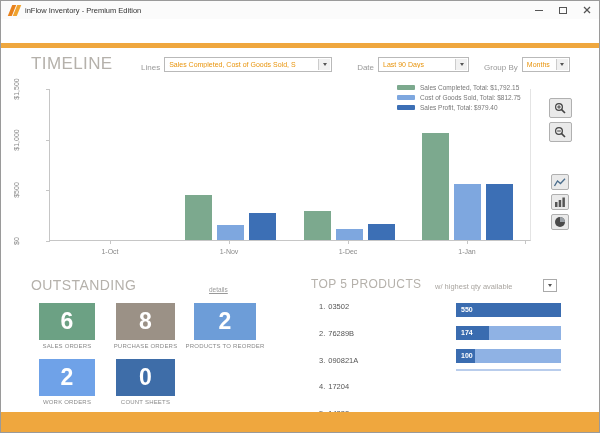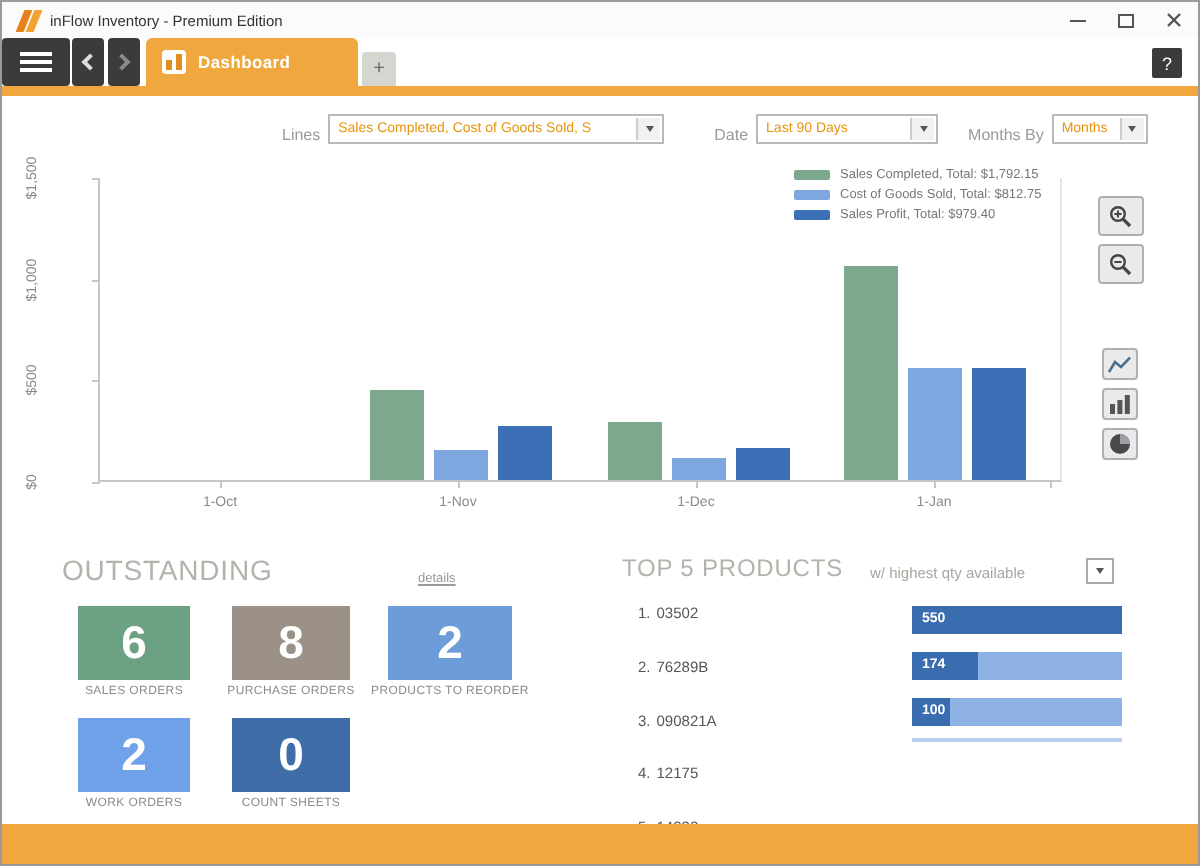--- a/index.html
+++ b/index.html
@@ -129,58 +129,42 @@
         </span>
       <span class="win-btn">
         <svg width="8" height="8" viewBox="0 0 8 8">
             <line x1="1" y1="1" x2="7" y2="7" stroke="#555" stroke-width="1.2"></line>
             <line x1="7" y1="1" x2="1" y2="7" stroke="#555" stroke-width="1.2"></line>
           </svg>
       </span>
     </div>
   </div>
 
-  <div class="tabstrip">
-    <div class="nav-dark hamburger">
-        <span class="hamb-line"></span>
-      </div>
-    <div class="nav-dark nav-back">
-        <span class="chev chev-left"></span>
-      </div>
-    <div class="nav-dark nav-fwd">
-        <span class="chev chev-right"></span>
-      </div>
-    <div class="tab-dashboard">
-      <span class="dash-icon"></span>
-      <span class="lbl">Dashboard</span>
-    </div>
-    <div class="tab-new">+</div>
-    <div class="btn-help">?</div>
-  </div>
   <div class="accent-strip"></div>
 
   <div class="content">
 
+    <div class="section-heading h-timeline">TIMELINE</div>
 
     <div class="controls">
       <span class="ctl-label">Lines</span>
       <div class="dd dd-lines gap-a">
         <span class="dd-text">Sales Completed, Cost of Goods Sold, S</span>
         <span class="dd-btn">
             <span class="dd-arrow"></span>
           </span>
       </div>
       <span class="ctl-label">Date</span>
       <div class="dd dd-date">
         <span class="dd-text">Last 90 Days</span>
         <span class="dd-btn">
             <span class="dd-arrow"></span>
           </span>
       </div>
-      <span class="ctl-label">Months By</span>
+      <span class="ctl-label">Group By</span>
       <div class="dd dd-group">
         <span class="dd-text">Months</span>
         <span class="dd-btn">
             <span class="dd-arrow"></span>
           </span>
       </div>
     </div>
 
     <div class="legend">
         <div class="legend-row">
@@ -277,21 +261,21 @@
 
     <div class="section-heading h-top5">TOP 5 PRODUCTS</div>
     <div class="top5-sub">w/ highest qty available</div>
     <div class="mini-dd">
         <span class="dd-arrow"></span>
       </div>
 
     <div class="prod-row pr0"><span class="rank">1.</span><span>03502</span></div>
     <div class="prod-row pr1"><span class="rank">2.</span><span>76289B</span></div>
     <div class="prod-row pr2"><span class="rank">3.</span><span>090821A</span></div>
-    <div class="prod-row pr3"><span class="rank">4.</span><span>12175</span></div>
+    <div class="prod-row pr3"><span class="rank">4.</span><span>17204</span></div>
     <div class="prod-row pr4"><span class="rank">5.</span><span>14232</span></div>
 
     <div>
         <div class="pbar-track" style="top: 255px; background: rgb(143, 178, 228);">
           <div class="pbar-fill" style="width: 105px; background: rgb(58, 108, 176);"></div>
           <span class="pbar-label">550</span>
         </div>
         <div class="pbar-track" style="top: 278px; background: rgb(143, 178, 228);">
           <div class="pbar-fill" style="width: 33px; background: rgb(58, 108, 176);"></div>
           <span class="pbar-label">174</span>

